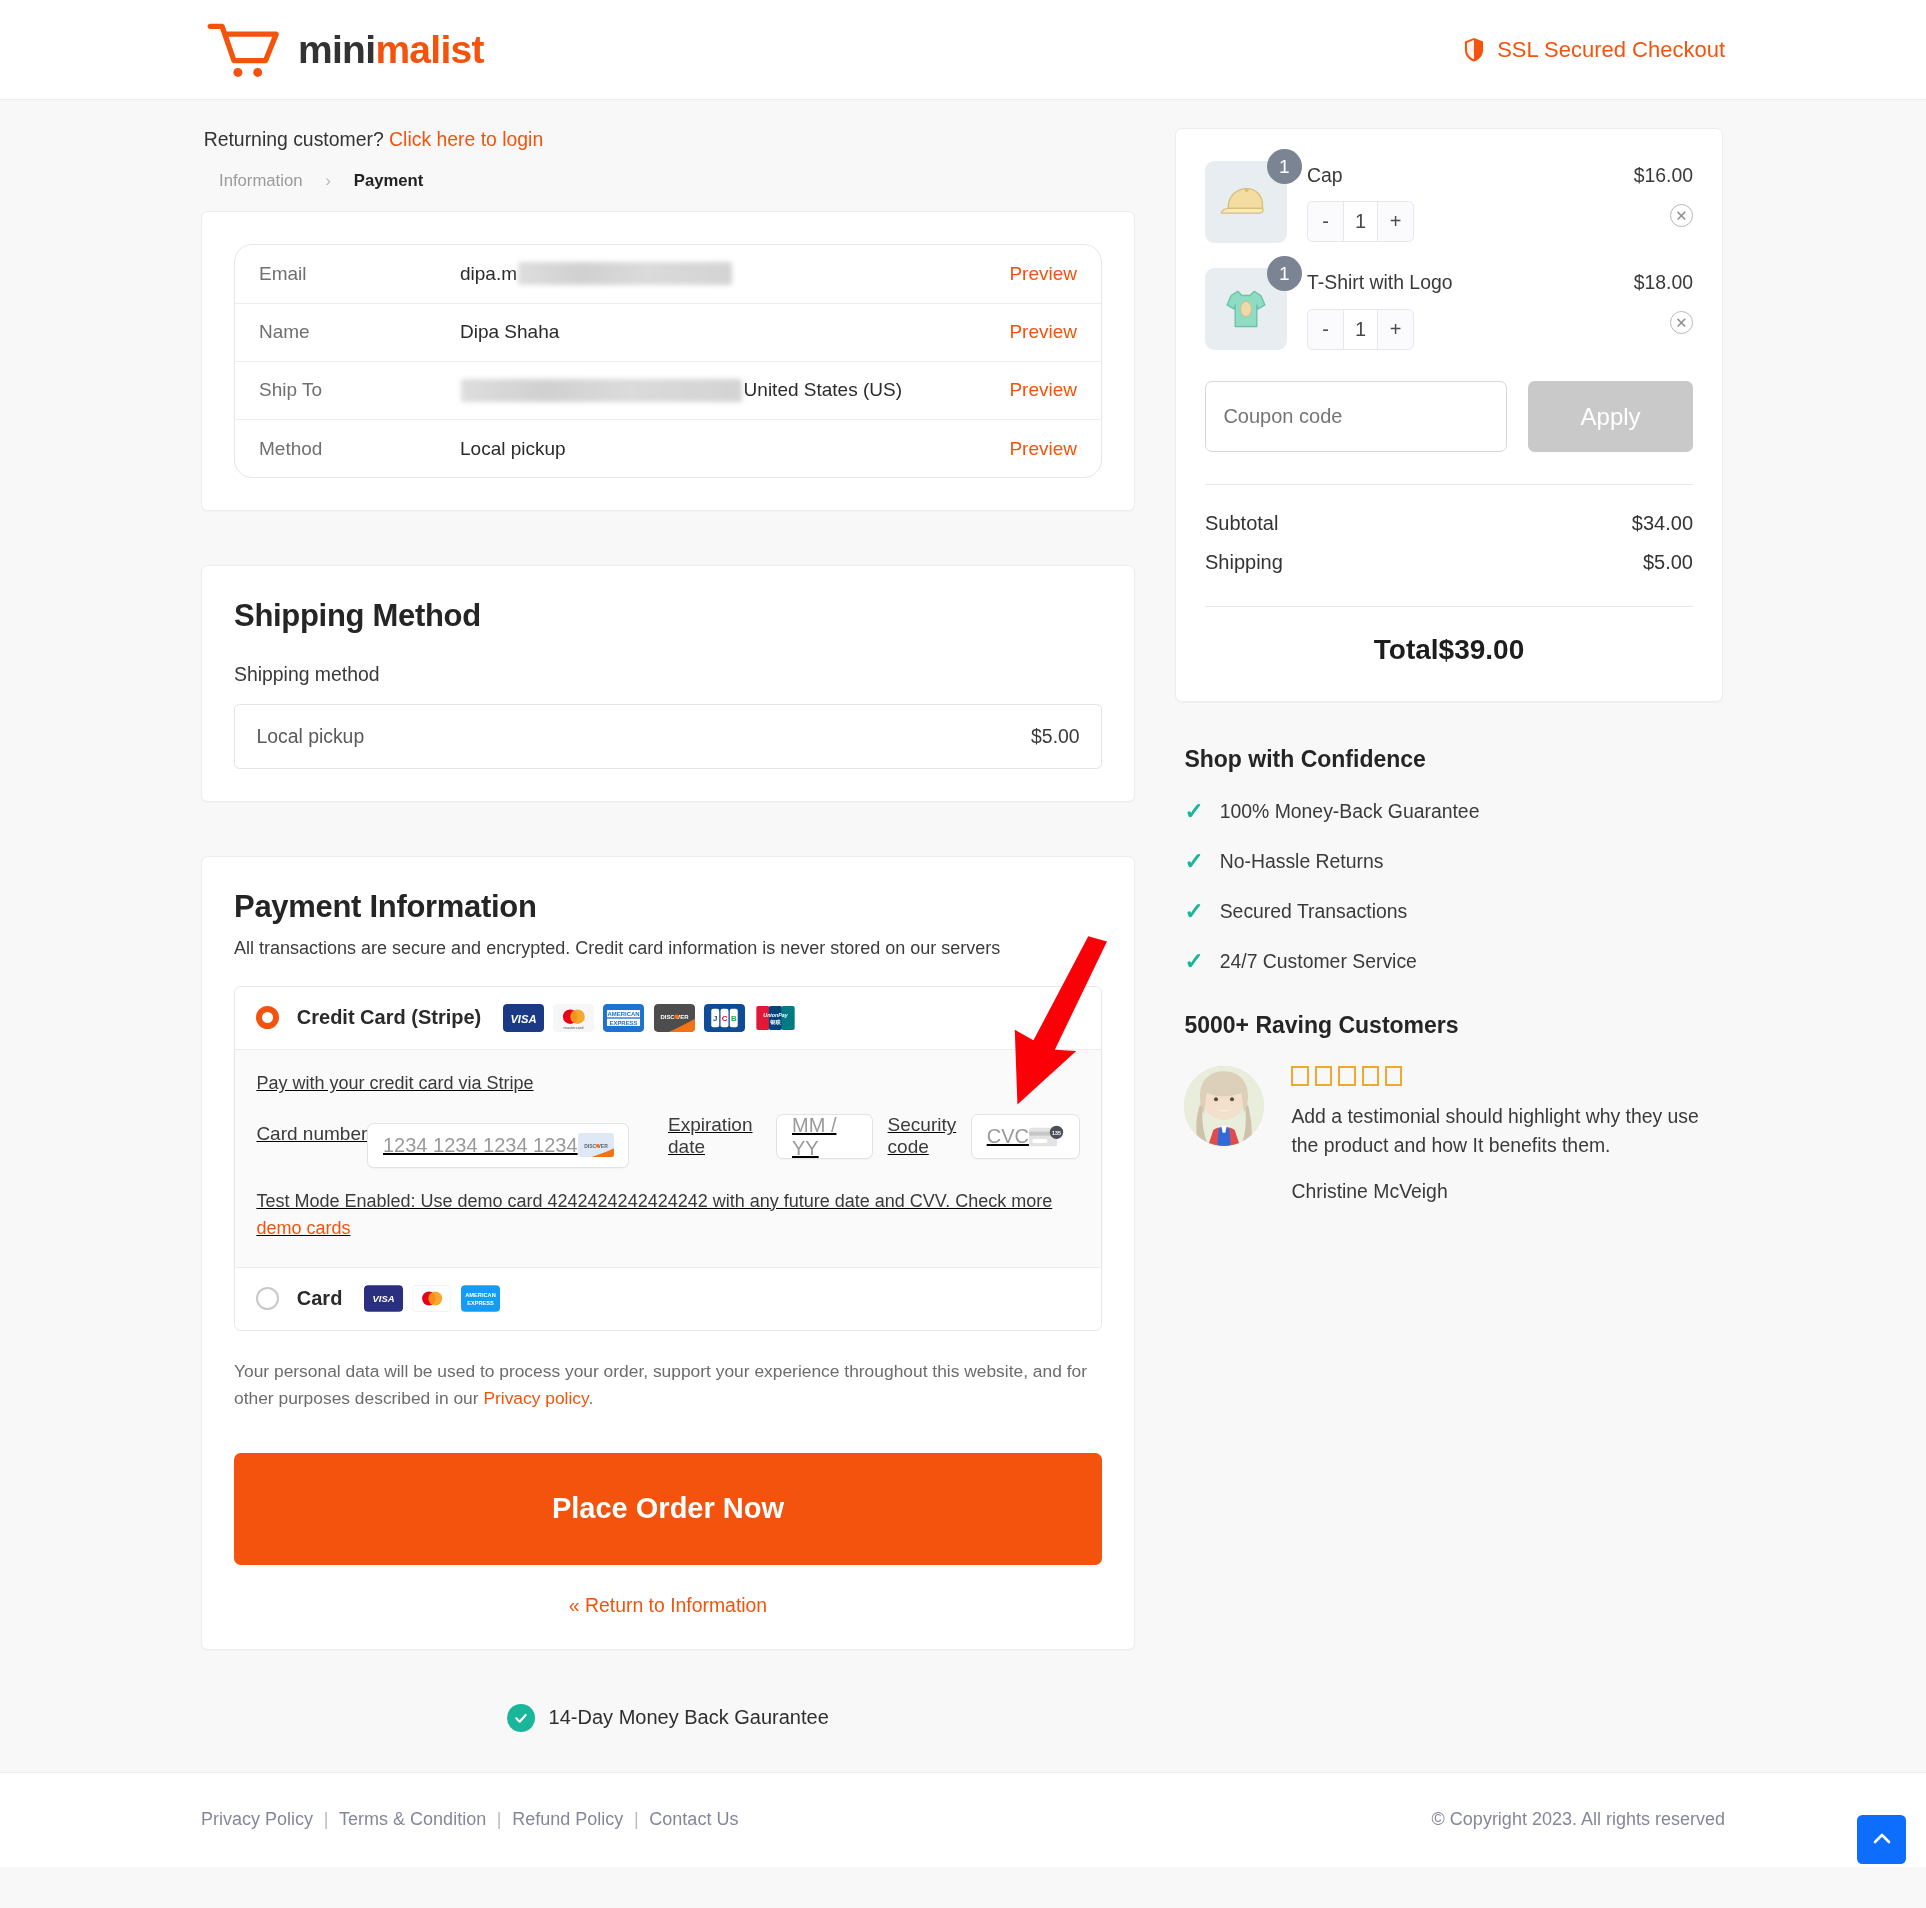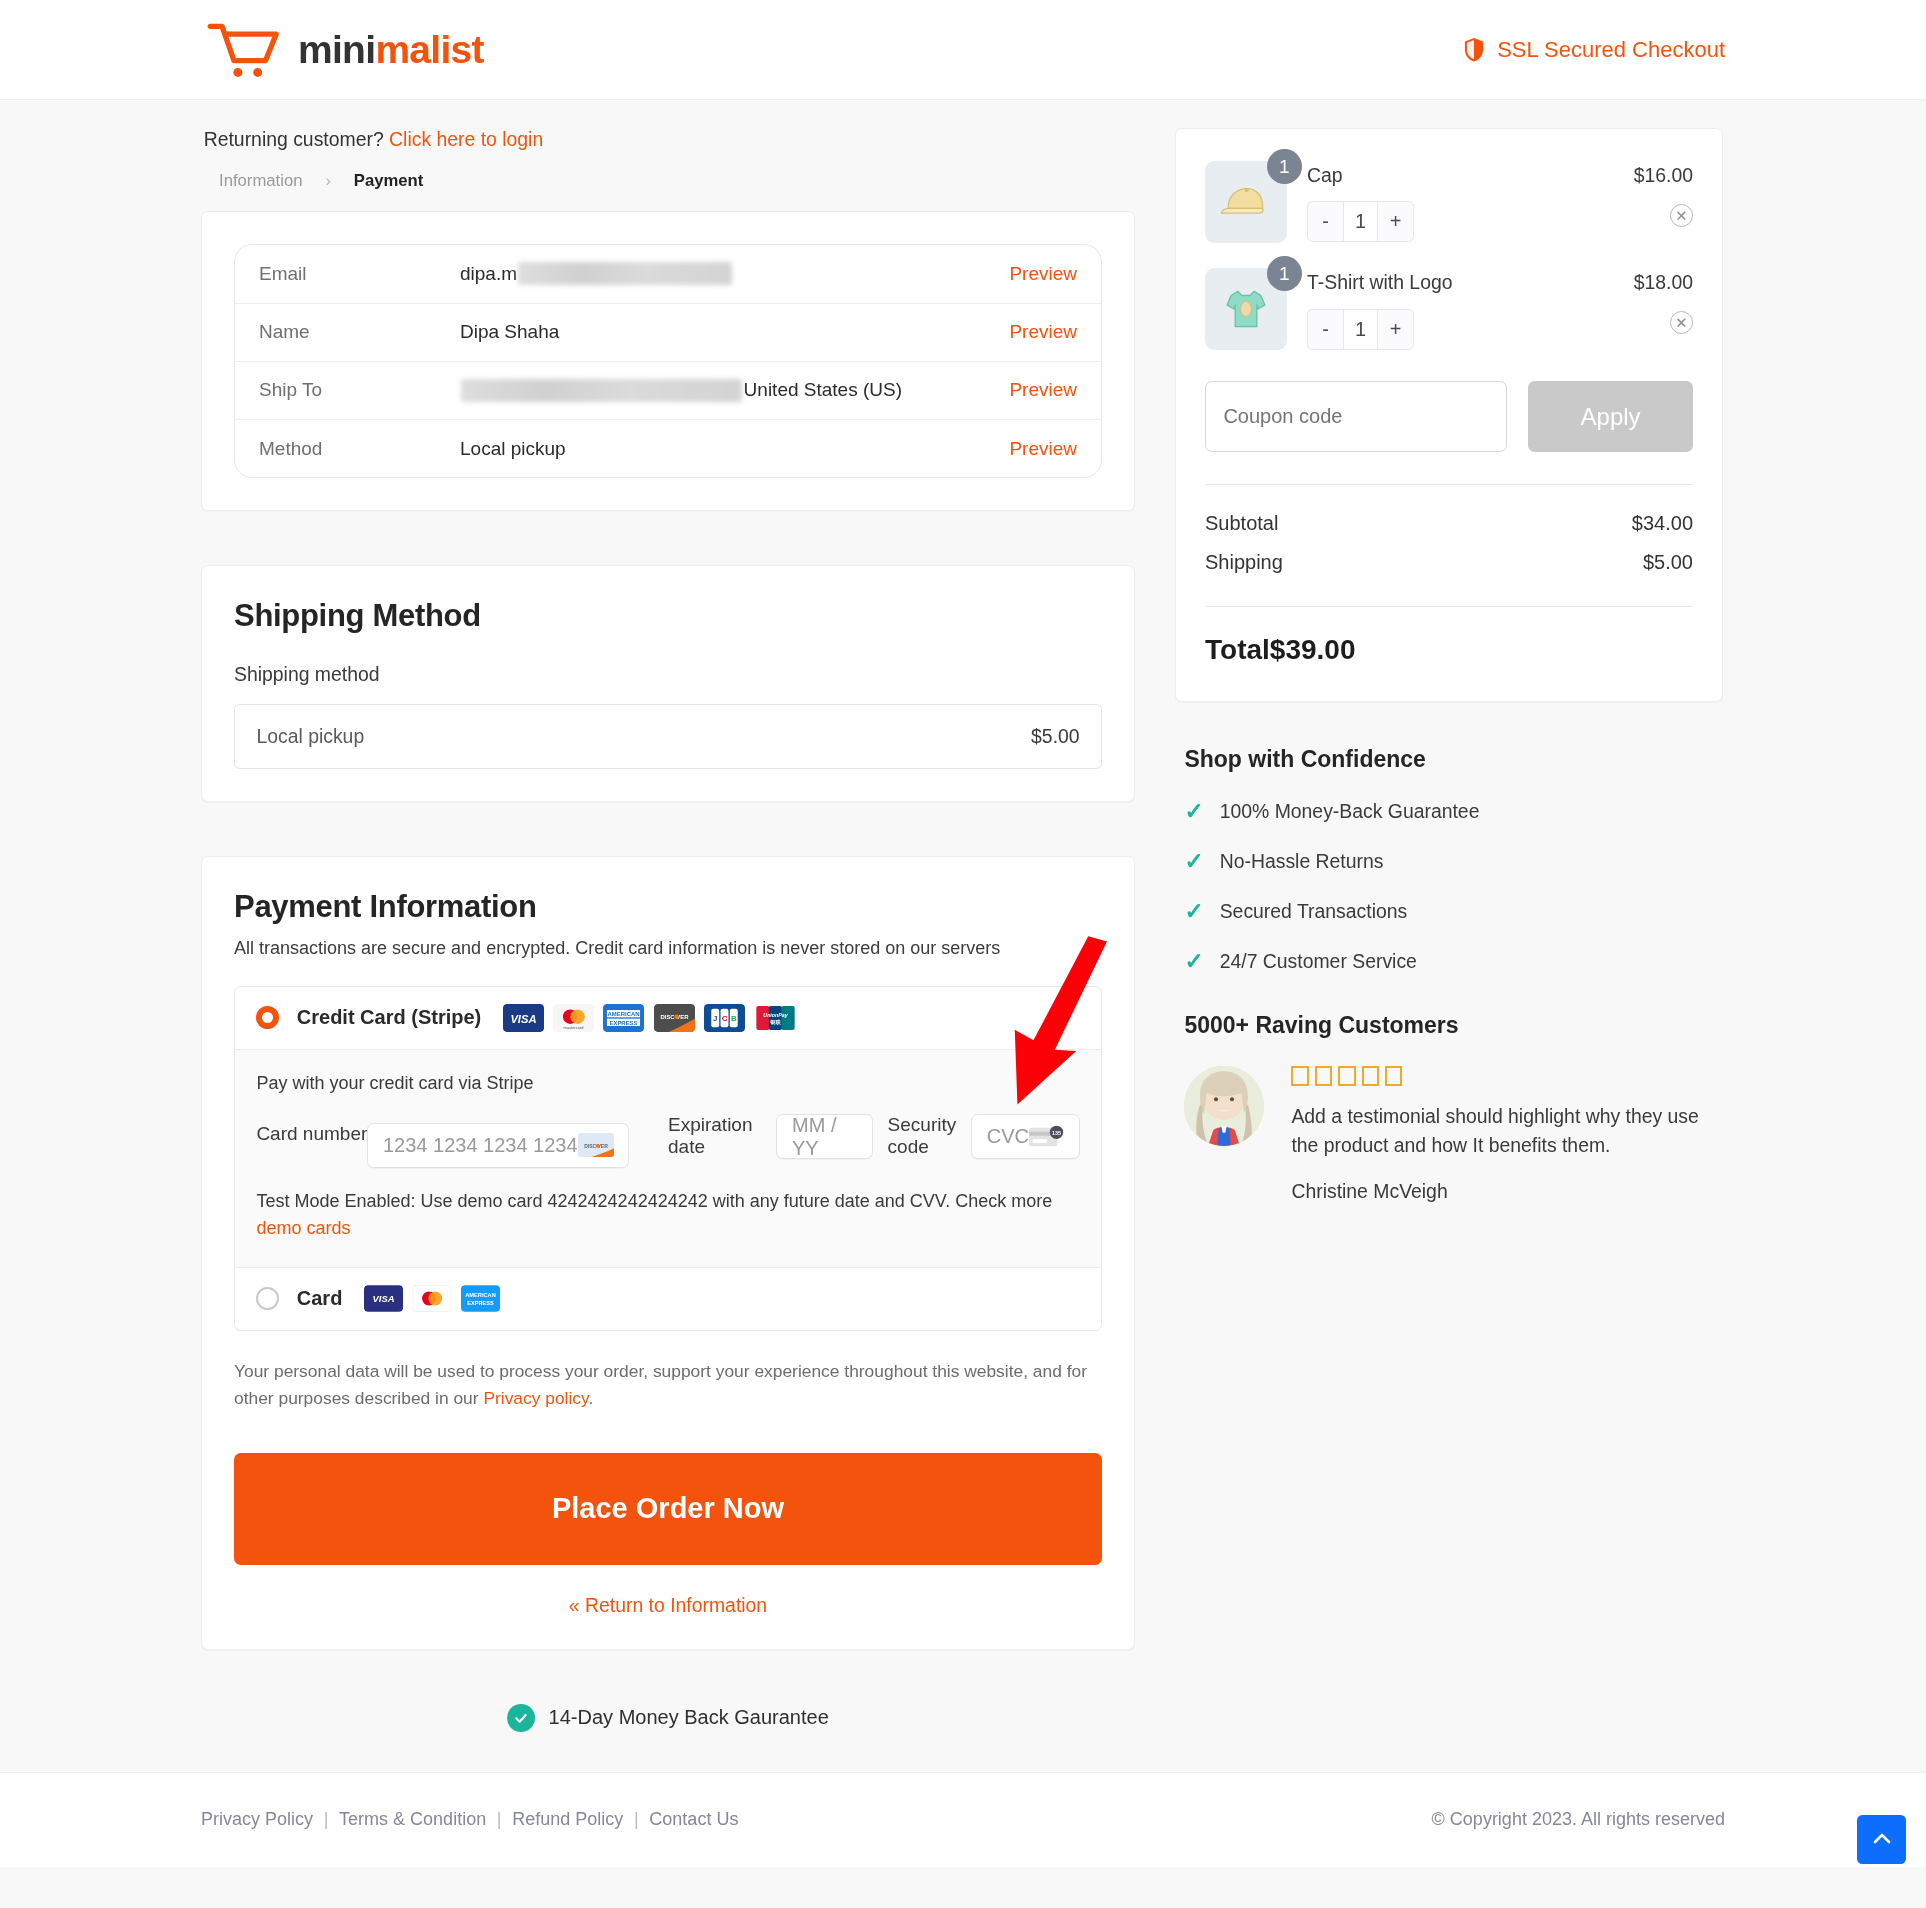--- a/index.html
+++ b/index.html
@@ -190,20 +190,21 @@
     margin-right: 4px;
   }
   .card-icons { display: flex; align-items: center; gap: 9.4px; }
   .ci { width: 41px; height: 28px; border-radius: 4px; display:block; }
   .ci-sm { width: 39px; height: 27px; border-radius: 4px; display:block; }
 
   .stripe-body {
     background: #fafafa;
     padding: 23px 21.4px 25.4px 21.4px;
     border-bottom: 0.7px solid #ededed;
+    text-decoration: underline;
   }
   .stripe-lead { font-size: 18px; color: #3a3a3a; margin-bottom: 20px; }
   .field-row { display: flex; gap: 14.7px; align-items: flex-end; }
   .field { display: flex; flex-direction: row; }
   .field.card-no { width: 401px; }
   .field.exp { width: 207px; }
   .field.cvc { width: 194px; }
   .field-label { font-size: 19px; color: #3b3b3b; margin-bottom: 9.4px; }
   .field-input {
     height: 45px;
@@ -355,21 +356,21 @@
     font-family: "Liberation Sans", sans-serif;
     cursor: pointer;
   }
   .hr { height: 0.7px; background: #e8e8e8; margin: 32px 0 27px 0; }
   .total-row {
     display: flex; justify-content: space-between;
     font-size: 20px; color: #333;
     margin-bottom: 16px;
   }
   .grand-row {
-    display: flex; justify-content: flex-start;
+    display: flex; justify-content: center;
     font-size: 28px; font-weight: bold; color: #1d1d1d;
   }
 
   
   .confidence { padding-left: 9.4px; margin-bottom: 39px; }
   .conf-title { font-size: 23px; font-weight: bold; color: #252525; margin-bottom: 27px; }
   .conf-item {
     display: flex; align-items: center; gap: 16px;
     font-size: 19.4px; color: #3a3a3a;
     margin-bottom: 27px;

